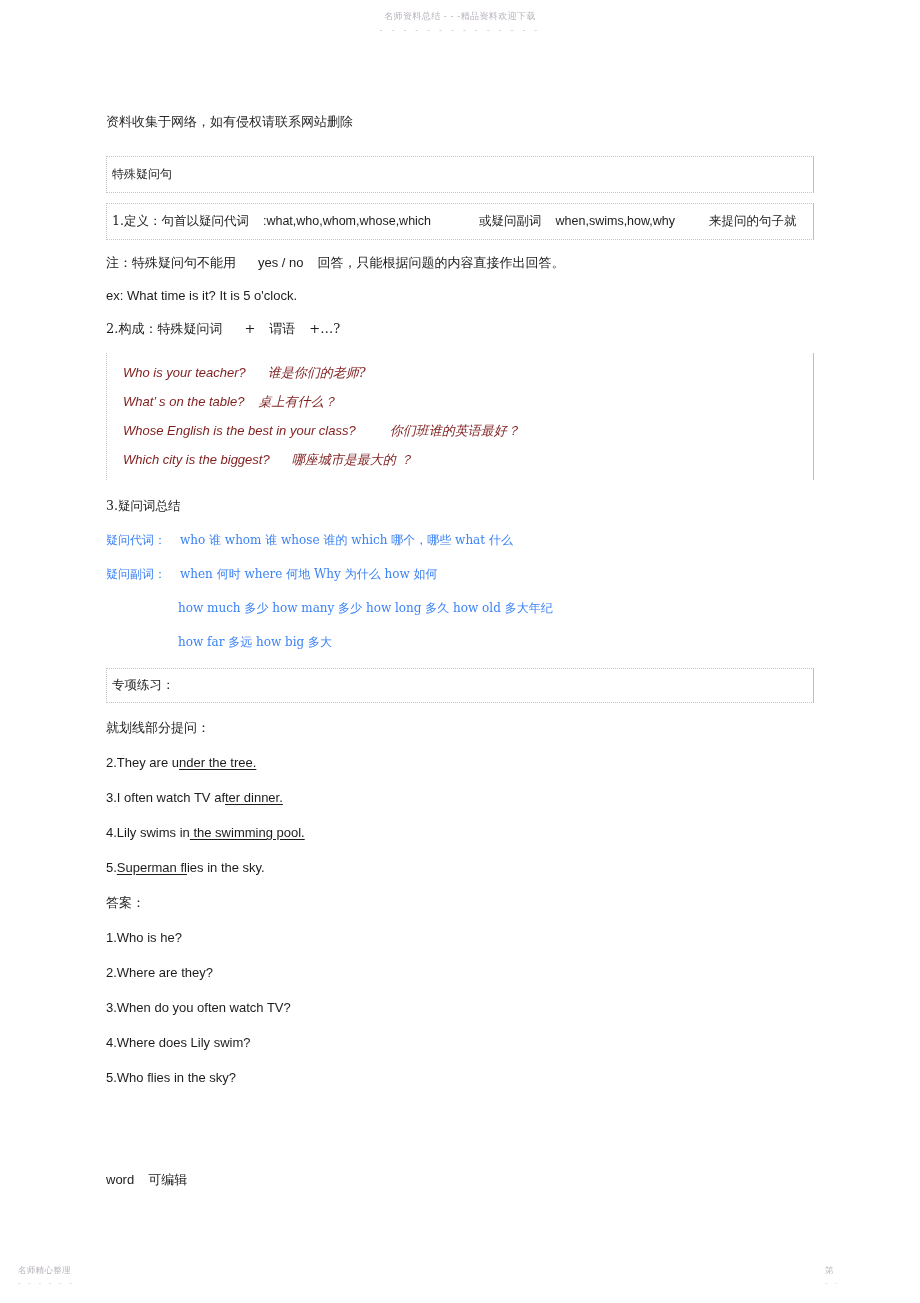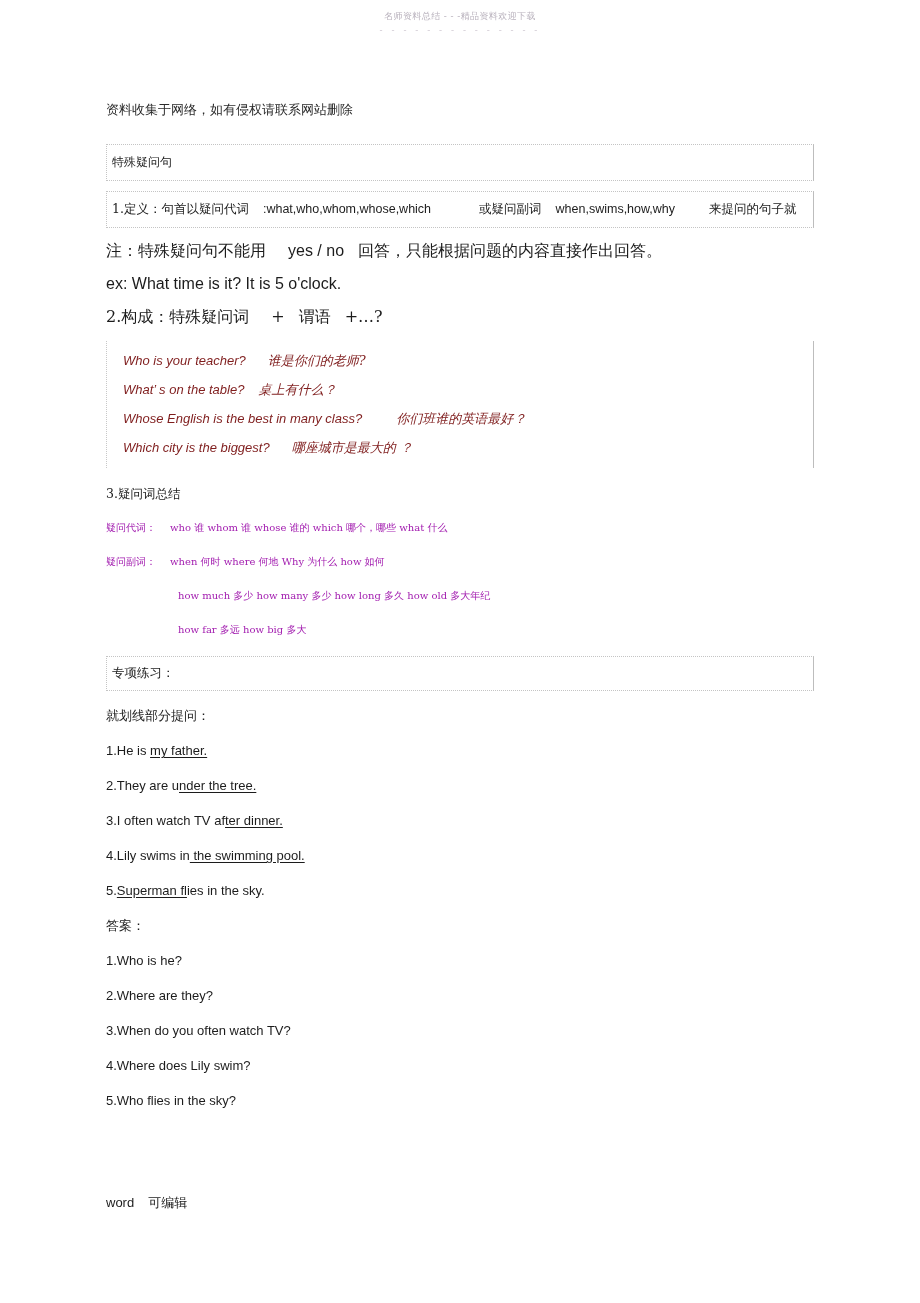--- a/index.html
+++ b/index.html
@@ -37,21 +37,21 @@
     margin-top: 2px;
     font-size: 9px;
     color: #cfc8d2;
     letter-spacing: 3px;
   }
 
   
   .content {
     position: absolute;
     left: 106px;
-    top: 100px;
+    top: 112px;
     width: 708px;
   }
 
   .notice {
     font-family: "DejaVu Serif", "Liberation Serif", serif;
     font-size: 13px;
     color: #2b2b2b;
     line-height: 20px;
     margin-bottom: 24px;
   }
@@ -76,21 +76,21 @@
     white-space: nowrap;
   }
   .cn {
     font-family: "DejaVu Serif", "Liberation Serif", serif;
   }
   .en {
     font-family: "Liberation Sans", sans-serif;
   }
 
   .row {
-    font-size: 16px;
+    font-size: 13px;
     line-height: 20px;
     color: #1c1c1c;
     margin: 13px 0 0 0;
   }
 
   .sp2 { display:inline-block; width: 14px; }
   .sp3 { display:inline-block; width: 22px; }
   .sp4 { display:inline-block; width: 34px; }
   .sp6 { display:inline-block; width: 48px; }
 
@@ -112,24 +112,24 @@
   .examples .ex:first-child { margin-top: 4px; }
   .examples .ex:last-child { margin-bottom: 4px; }
 
   .sec-head {
     font-size: 12.5px;
     line-height: 20px;
     margin-top: 16px;
     color: #1c1c1c;
   }
   .qword-line {
-    font-size: 10px;
+    font-size: 12px;
     line-height: 20px;
     margin-top: 14px;
-    color: #a21caf;
+    color: #3b82f6;
   }
   .qword-indent { padding-left: 72px; }
 
   .practice-box {
     margin-top: 16px;
     border: 1px dotted #c4c4c4;
     border-right: 1px solid #bdbdbd;
     padding: 6px 4px 7px 5px;
     box-sizing: border-box;
     font-family: "DejaVu Serif", "Liberation Serif", serif;
@@ -218,21 +218,21 @@
     </div>
 
     <div class="examples">
       <div class="ex">
         <span class="en">Who is your teacher?</span><span class="sp3"></span><span class="cn">谁是你们的老师?</span>
       </div>
       <div class="ex">
         <span class="en">What’ s on the table?</span><span class="sp2"></span><span class="cn">桌上有什么？</span>
       </div>
       <div class="ex">
-        <span class="en">Whose English is the best in many class?</span><span class="sp4"></span><span class="cn">你们班谁的英语最好？</span>
+        <span class="en">Whose English is the best in your class?</span><span class="sp4"></span><span class="cn">你们班谁的英语最好？</span>
       </div>
       <div class="ex">
         <span class="en">Which city is the biggest?</span><span class="sp3"></span><span class="cn">哪座城市是最大的  ？</span>
       </div>
     </div>
 
     <div class="sec-head cn">3.疑问词总结</div>
 
     <div class="qword-line">
       <span class="cn">疑问代词：</span><span class="sp2"></span><span class="cn">who 谁  whom  谁 whose  谁的  which  哪个，哪些   what  什么</span>
@@ -244,23 +244,20 @@
 
     <div class="qword-line qword-indent cn">how much  多少  how many  多少  how long  多久  how old  多大年纪</div>
     <div class="qword-line qword-indent cn">how far  多远  how big  多大</div>
 
     <div class="practice-box">
       <span>专项练习：</span>
     </div>
 
     <div class="plain cnline">就划线部分提问：</div>
 
-    <div class="plain en">
-      <span>1.</span><span>He is </span><span class="ul">my father.</span><span class="ul">   </span>
-    </div>
     <div class="plain en">
       <span>2.</span><span>They are u</span><span class="ul">nder the tree.</span><span class="ul">   </span>
     </div>
     <div class="plain en">
       <span>3.</span><span>I often watch TV af</span><span class="ul">ter dinner.</span><span class="ul">   </span>
     </div>
     <div class="plain en">
       <span>4.</span><span>Lily swims in</span><span class="ul"> the swimming pool.</span><span class="ul">   </span>
     </div>
     <div class="plain en">
@@ -274,14 +271,24 @@
     <div class="plain en">3.When do you often watch TV?</div>
     <div class="plain en">4.Where does Lily swim?</div>
     <div class="plain en">5.Who flies in the sky?</div>
 
     <div class="footer-note">
       <span class="en">word</span><span class="sp2"></span><span class="cn">可编辑</span>
     </div>
 
   </div>
 
+  <div class="page-footer">
+    <div class="footer-left">
+      <span>名师精心整理</span>
+      <span class="dashes">- - - - - -</span>
+    </div>
+    <div class="footer-right">
+      <span>第 1 页，共 21 页</span>
+      <span class="dashes">- - - - - - - -</span>
+    </div>
+  </div>
 
 </div>
 
 </body></html>

